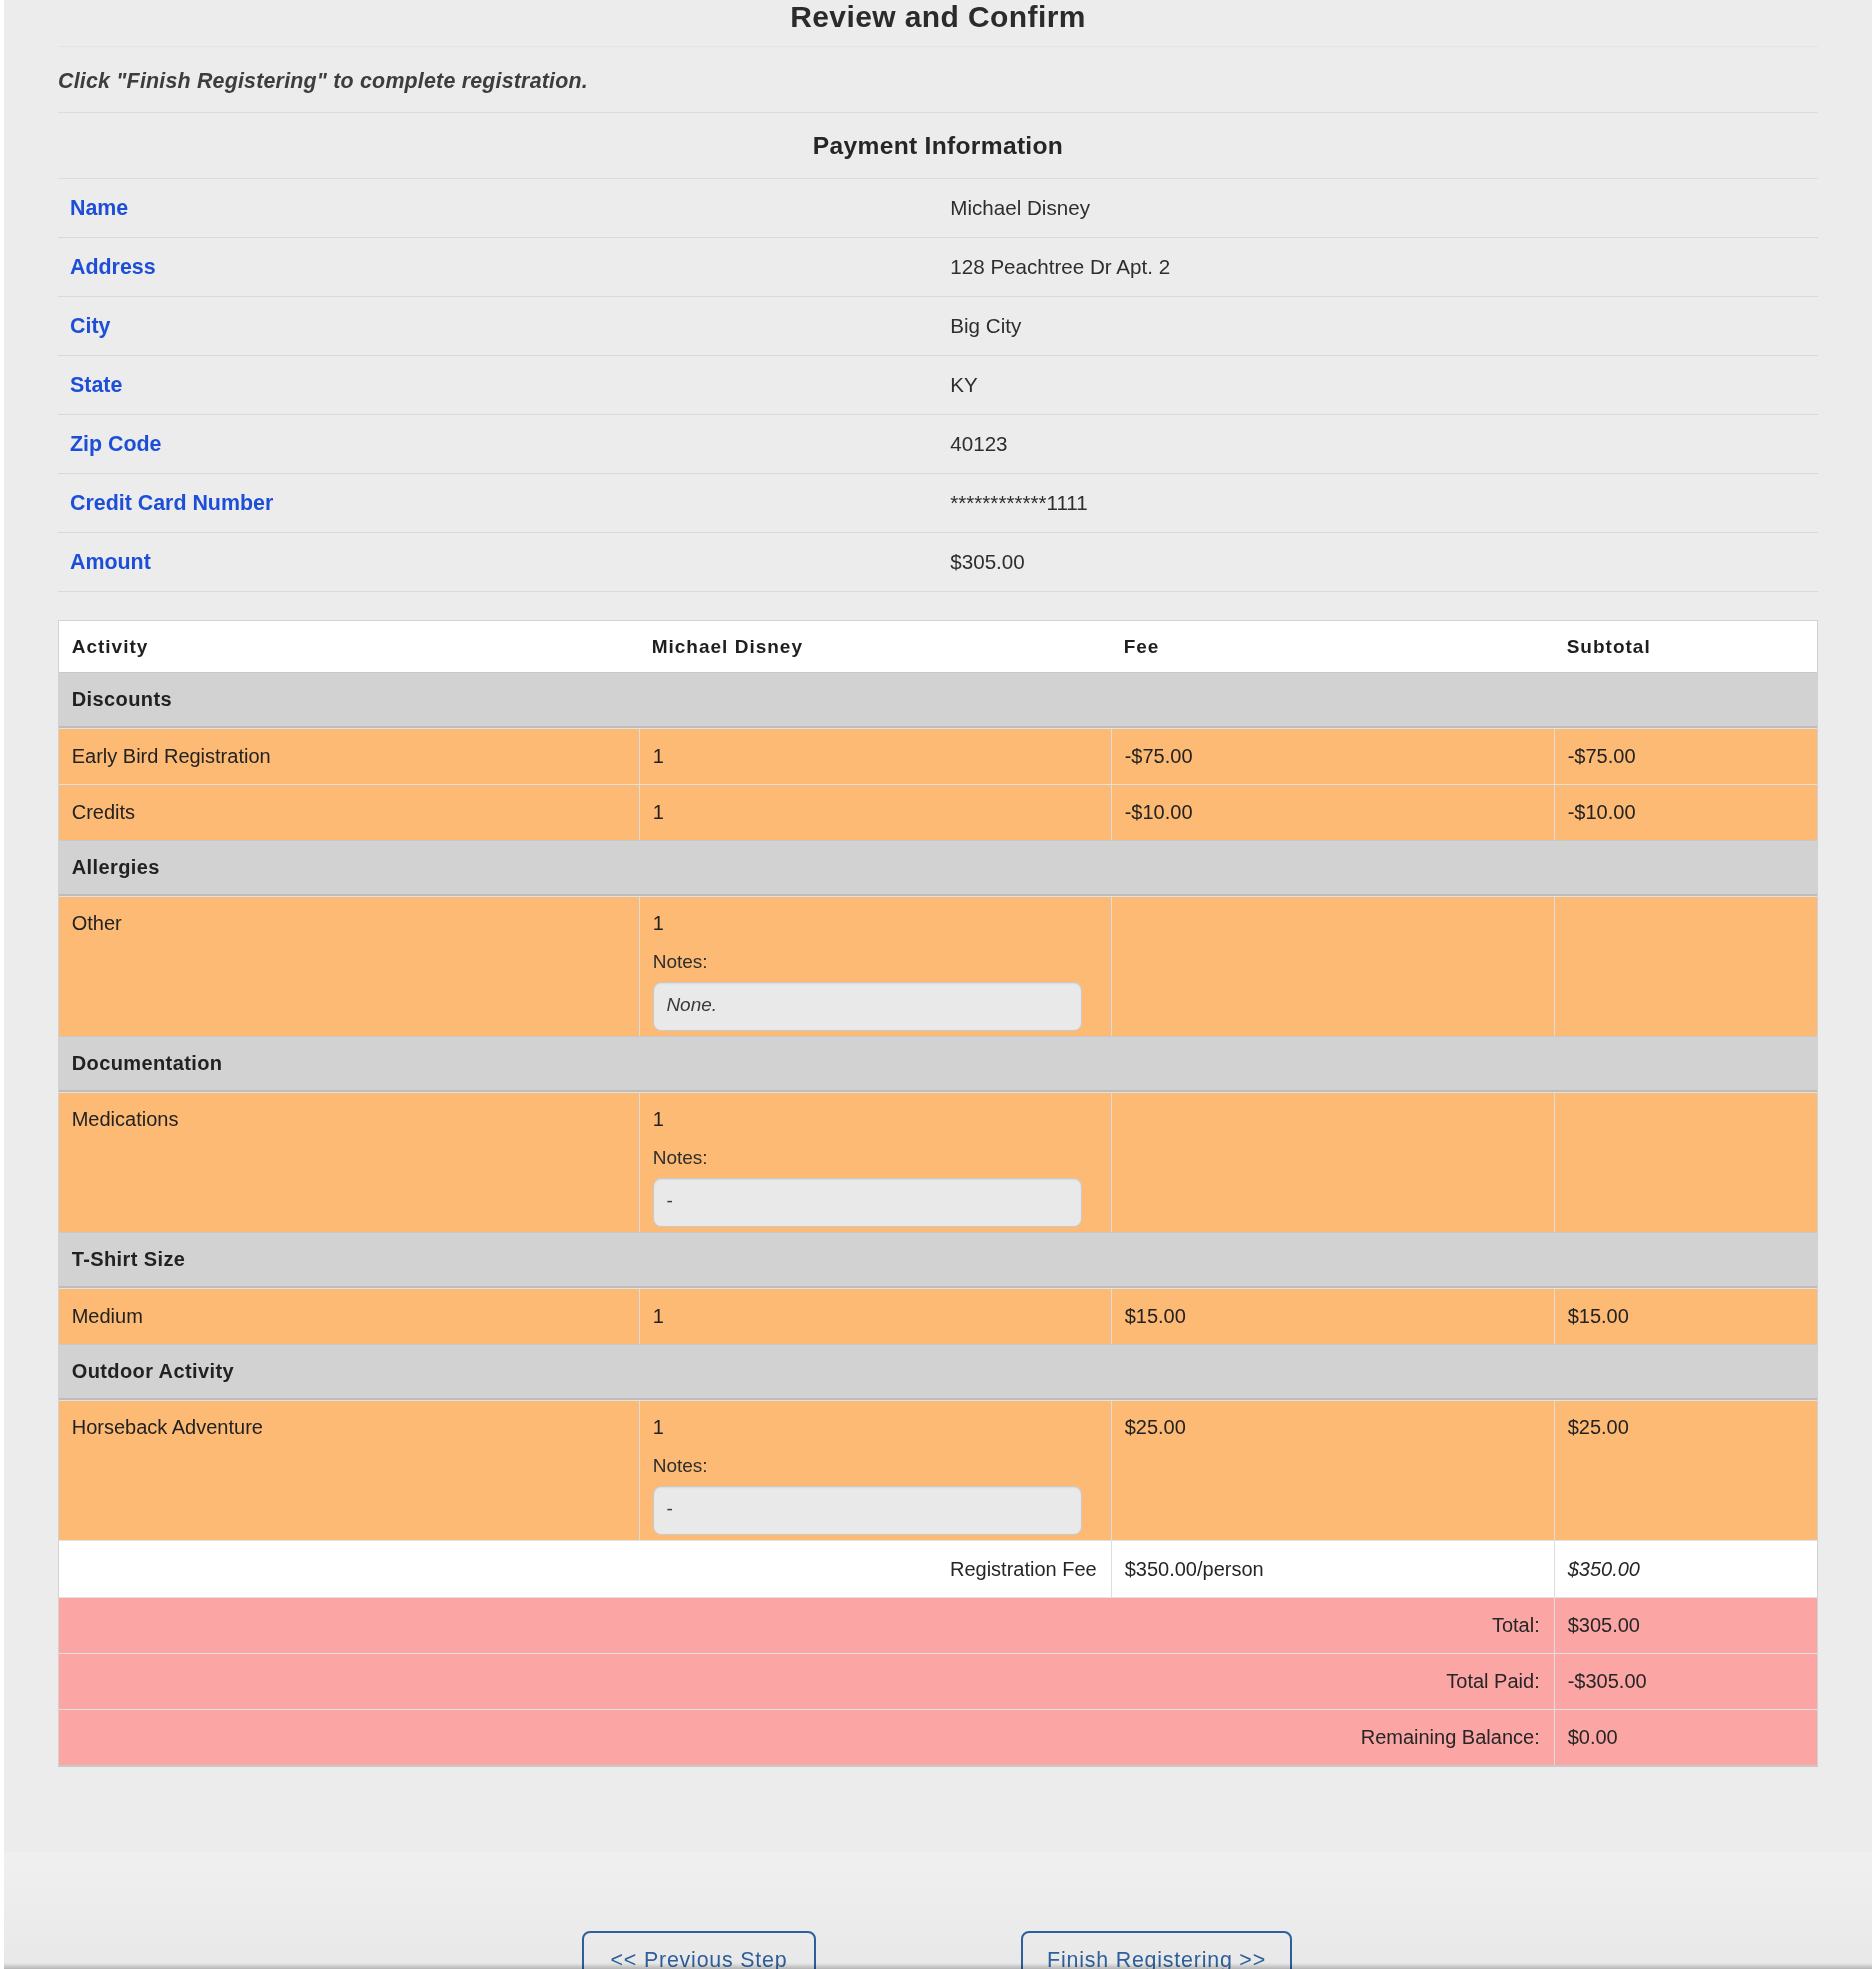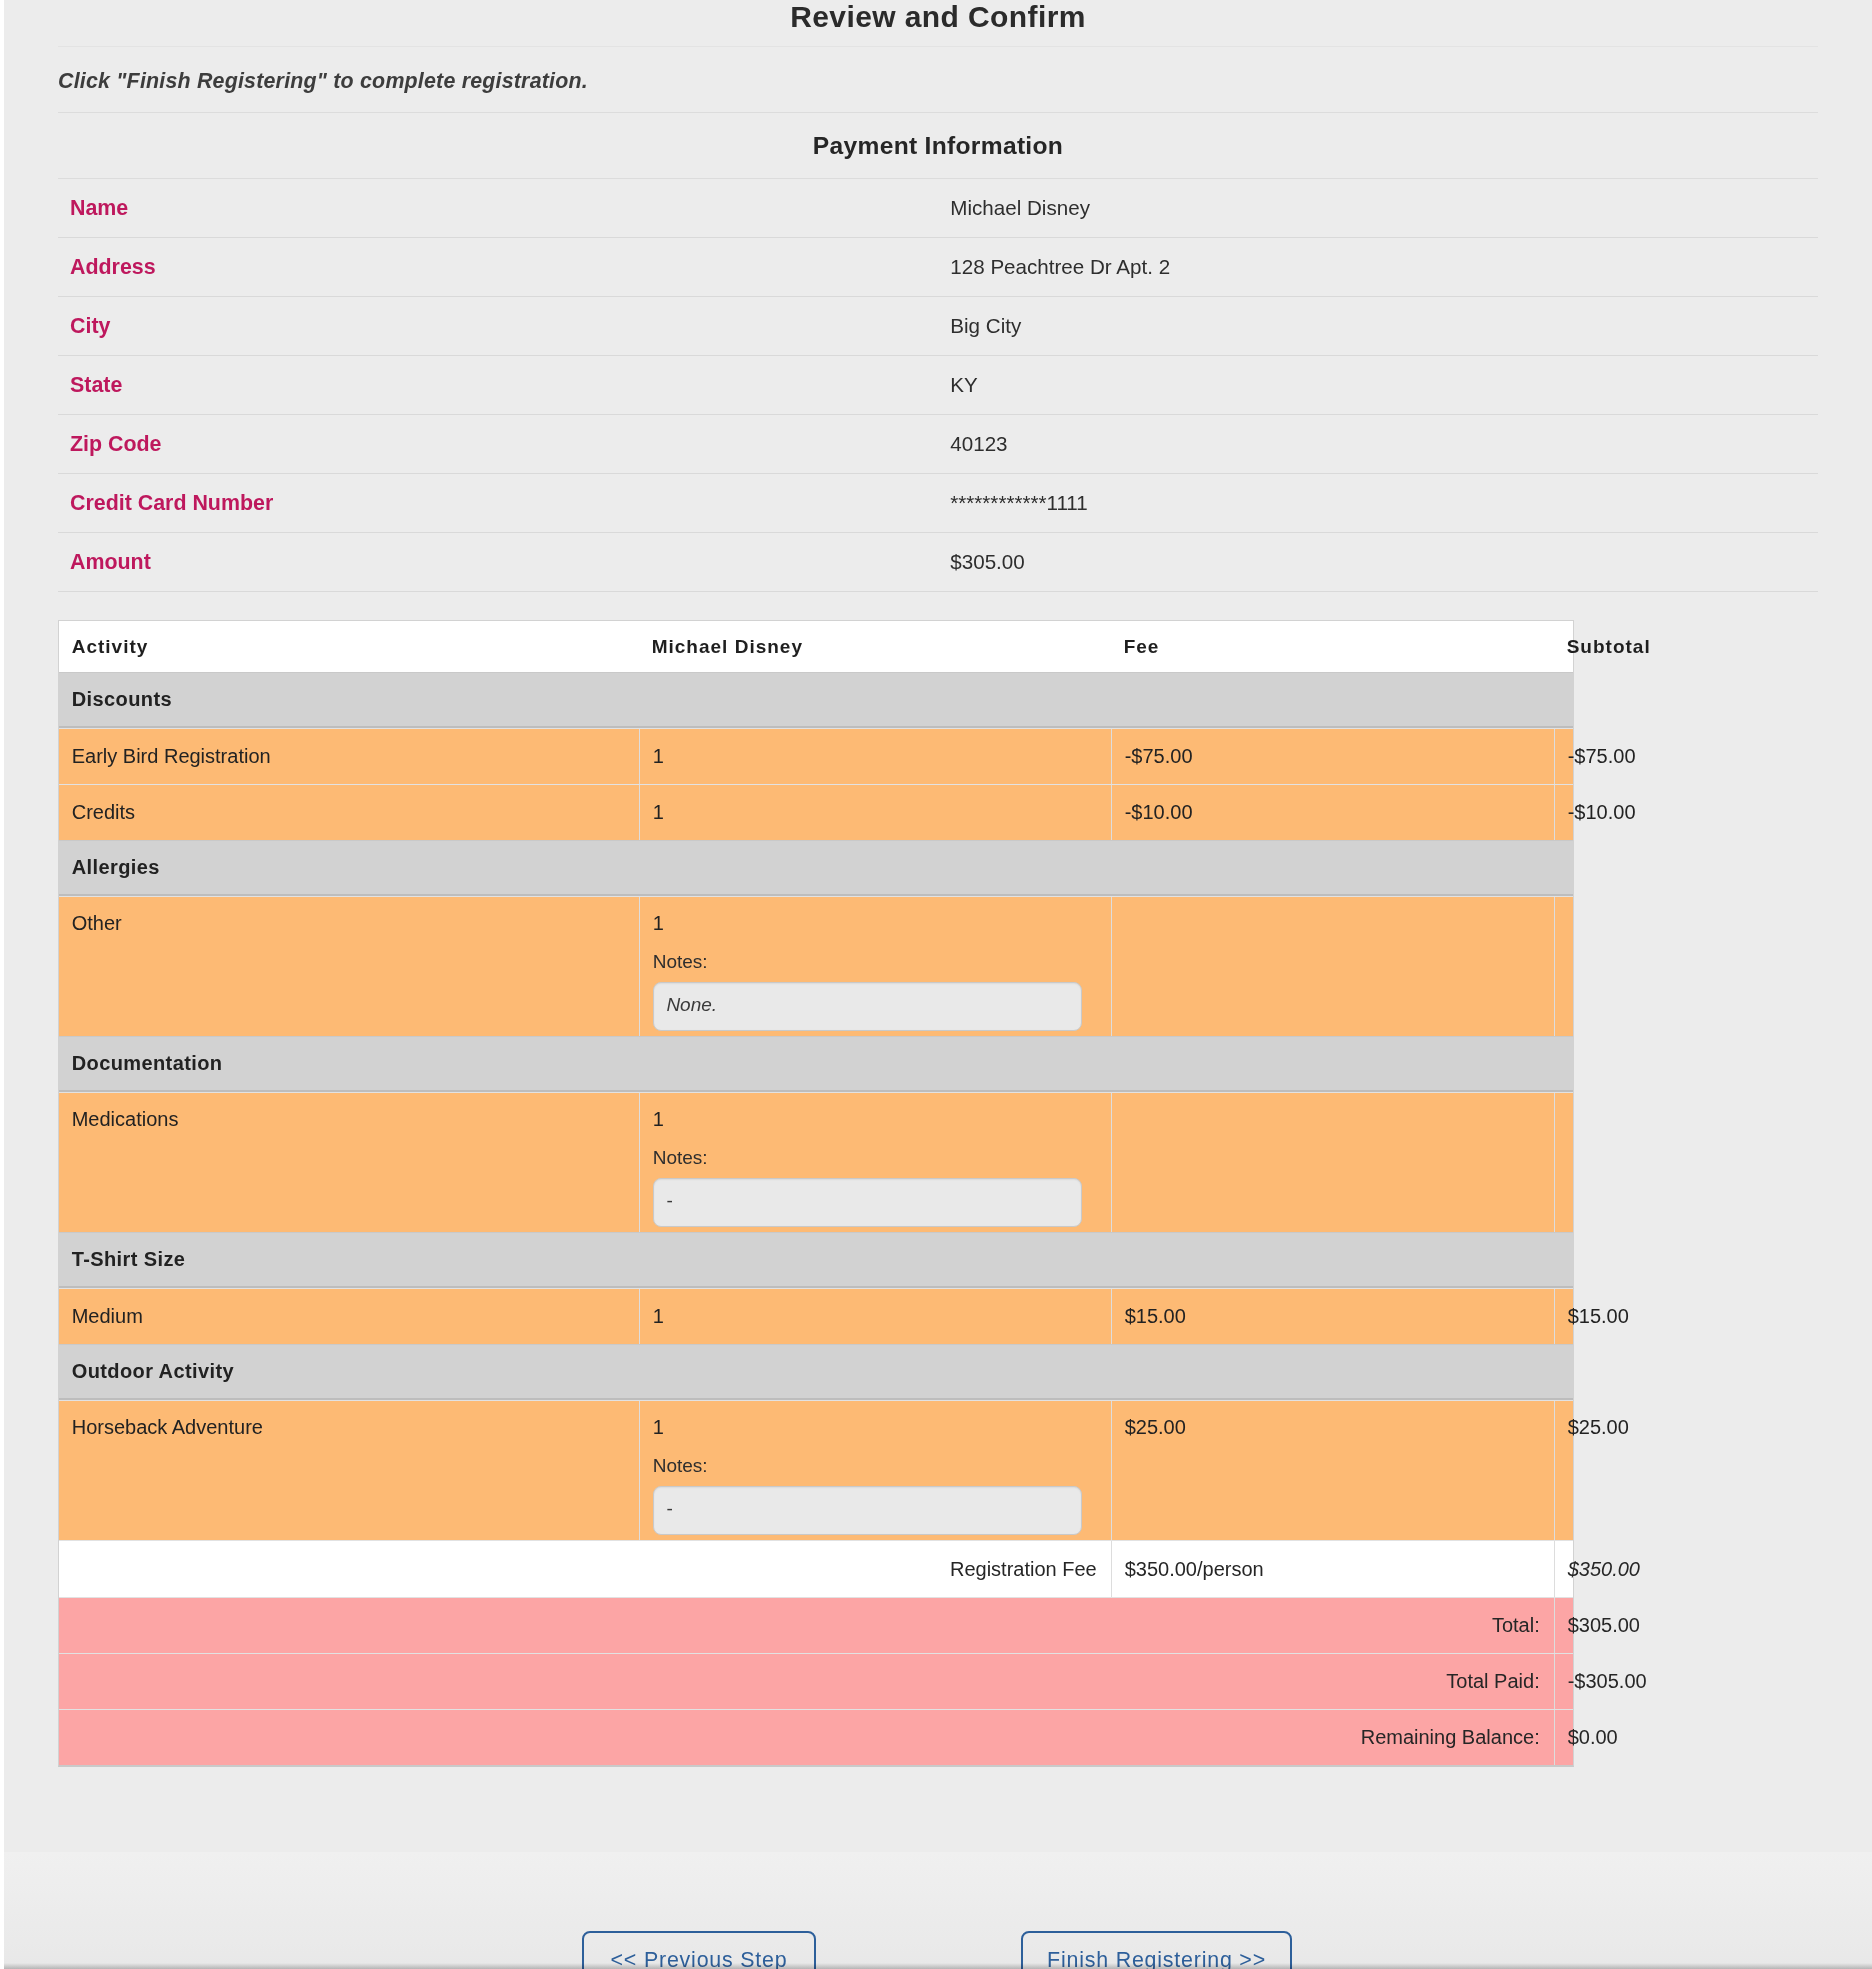--- a/index.html
+++ b/index.html
@@ -34,25 +34,25 @@
     margin-top: 17.5px; font-size: 24.6px; font-weight: bold; text-align: center;
     color: #262626; line-height: 32px; letter-spacing: 0.3px;
   }
   .sep-payhead { margin-top: 16px; }
 
   .prow {
     display: grid; grid-template-columns: 878px 882px;
     height: 59px; align-items: center;
     border-bottom: 1.6px solid #d9d9d9;
   }
-  .plabel { font-size: 21.4px; font-weight: bold; padding-left: 12px; color: #be185d; }
+  .plabel { font-size: 21.4px; font-weight: bold; padding-left: 12px; color: #1d4ed8; }
   .pvalue { font-size: 20.6px; padding-left: 14.3px; color: #2e2e2e; }
 
   .activity-table {
-    margin-top: 28px; width: 1516px; background: #ffffff;
+    margin-top: 28px; width: 1760px; background: #ffffff;
     border: 1.6px solid #d2d2d2; border-bottom: 2.4px solid #c9c9c9;
   }
   .thead {
     display: grid; grid-template-columns: 580px 472px 443px 262px;
     height: 51px; align-items: center; background: #ffffff;
   }
   .thead > div {
     font-size: 19px; font-weight: bold; letter-spacing: 1px;
     padding-left: 12.7px; color: #1f1f1f;
   }

